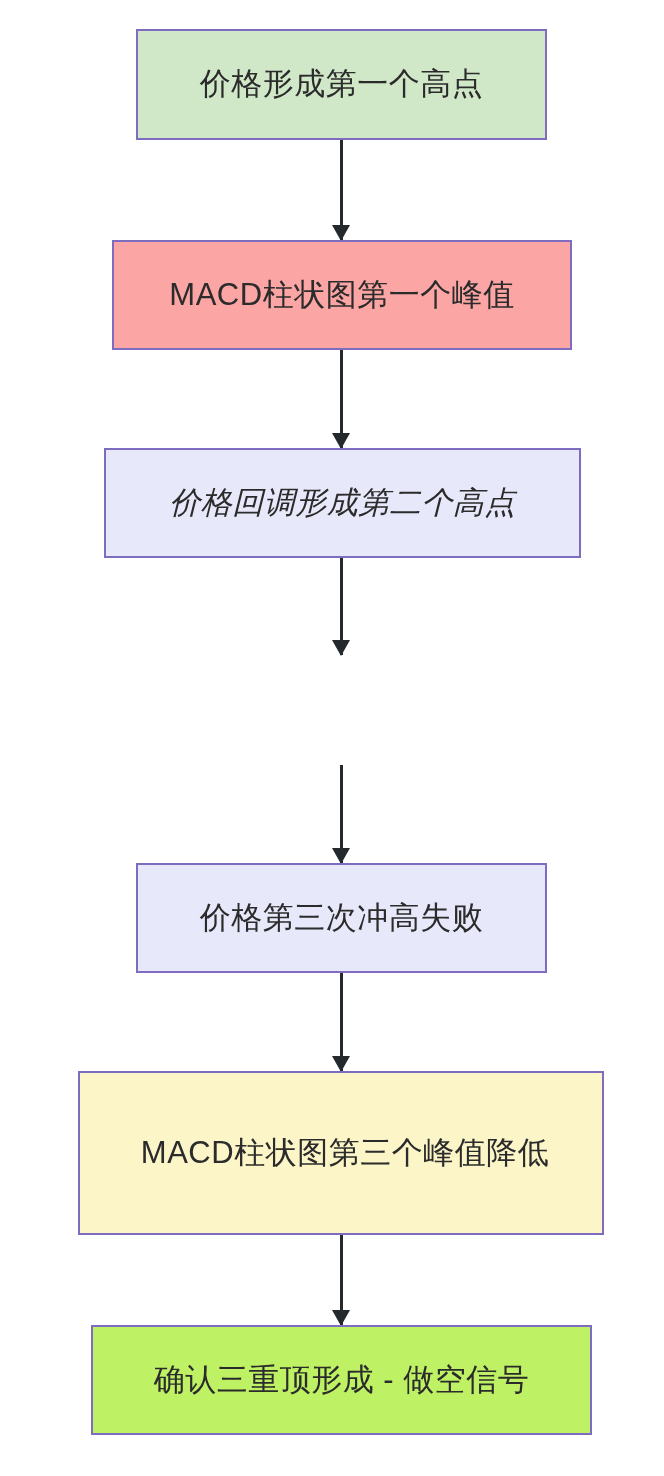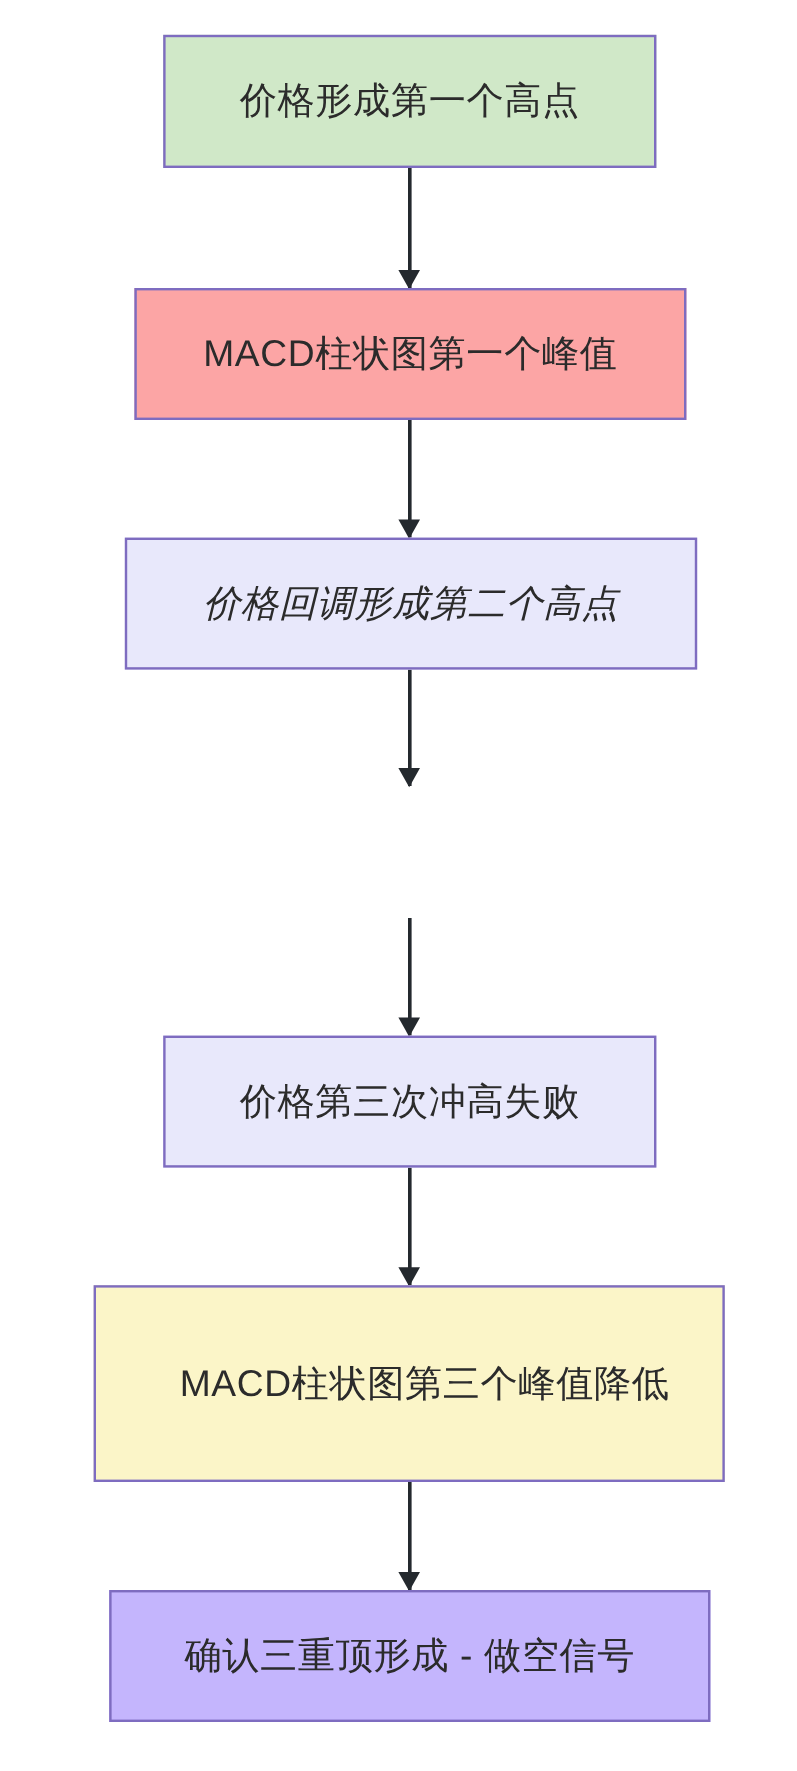--- a/index.html
+++ b/index.html
@@ -20,21 +20,21 @@
     top: 0;
     width: 664px;
     height: 1476px;
   }
   .node {
     position: absolute;
     box-sizing: border-box;
     border: 2px solid #7e6cc0;
     display: flex;
     align-items: center;
-    justify-content: flex-end;
+    justify-content: center;
     color: #2b2b2b;
     font-size: 31px;
     line-height: 1.32;
     letter-spacing: 0.5px;
     padding: 0 0 0 44px;
     white-space: pre-wrap;
   }
   .node-text {
     display: block;
     text-align: left;
@@ -112,17 +112,17 @@
 
 
   <div class="node centered" style="left:136px; top:863px; width:411px; height:110px; background:#e8e8fb;">
     <span class="node-text">价格第三次冲高失败</span>
   </div>
 
   <div class="node" style="left:78px; top:1071px; width:526px; height:164px; background:#fbf5c8; padding-left:52px; padding-right:44px;">
     <span class="node-text">MACD柱状图第三个峰值降低</span>
   </div>
 
-  <div class="node centered" style="left:91px; top:1325px; width:501px; height:110px; background:#c4b5fd;">
+  <div class="node centered" style="left:91px; top:1325px; width:501px; height:110px; background:#bef264;">
     <span class="node-text">确认三重顶形成 - 做空信号</span>
   </div>
 
 </div>
 
 </body></html>

